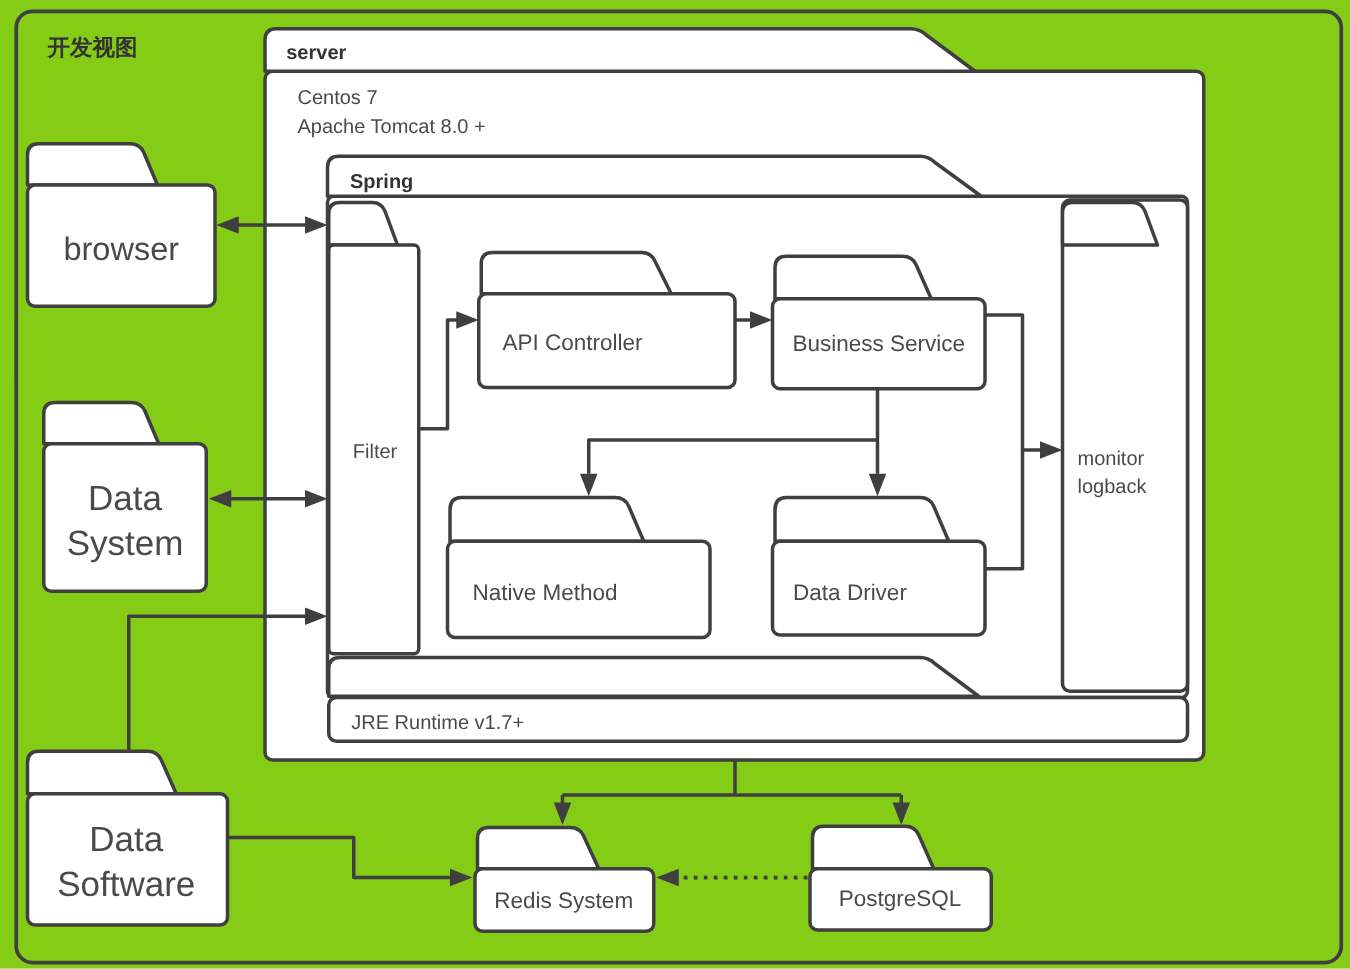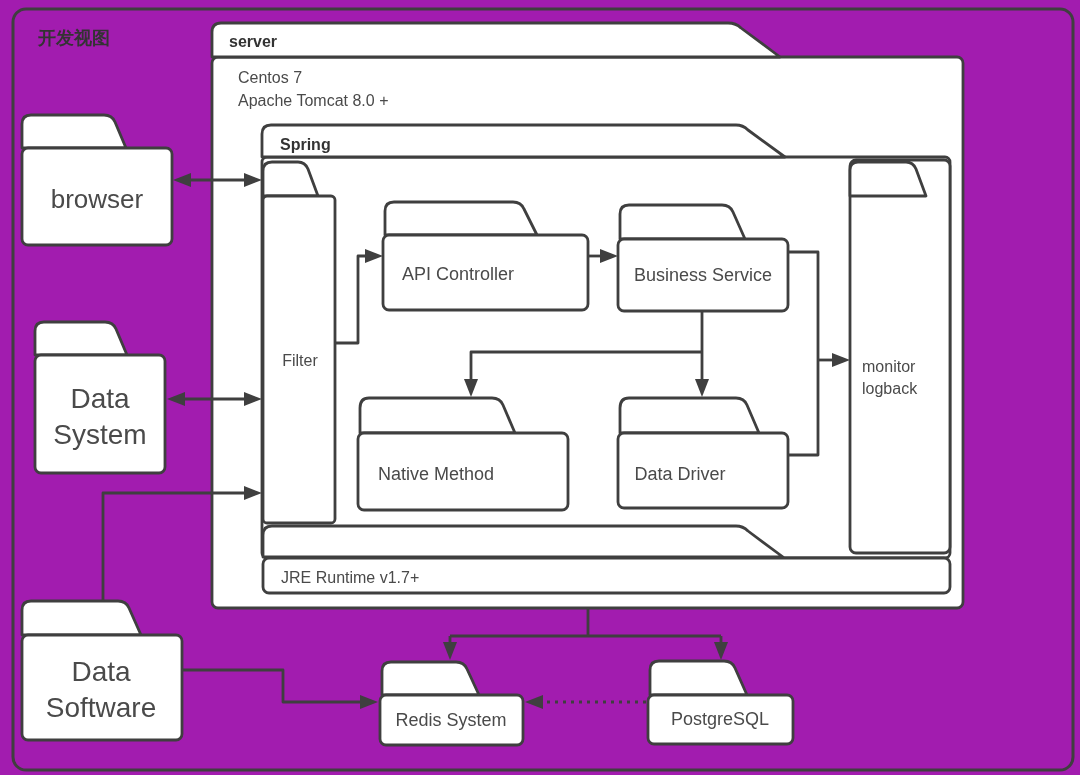--- a/index.html
+++ b/index.html
@@ -1,17 +1,17 @@
 <!DOCTYPE html>
 <html><head>
 <meta charset="utf-8">
 <style>
   html,body{margin:0;padding:0;background:#ffffff;}
   .stage{
-    width:1080px;height:775px;position:relative;background:#a21caf;
+    width:1080px;height:775px;position:relative;background:#84cc16;
     font-family:"Liberation Sans", sans-serif;
   }
   svg{display:block;}
   .box{fill:#ffffff;stroke:#3f3f3f;stroke-width:2.8;stroke-linejoin:round;}
   .tab{fill:#ffffff;stroke:#3f3f3f;stroke-width:2.8;stroke-linejoin:round;}
   .frame{fill:none;stroke:#3f3f3f;stroke-width:3;}
   .line{fill:none;stroke:#3f3f3f;stroke-width:2.8;stroke-linejoin:round;}
   .dotted{fill:none;stroke:#3f3f3f;stroke-width:3;stroke-dasharray:3 5;}
   .arrow{fill:#3f3f3f;stroke:none;}
   text{fill:#4a4a4a;font-family:"Liberation Sans", sans-serif;}

